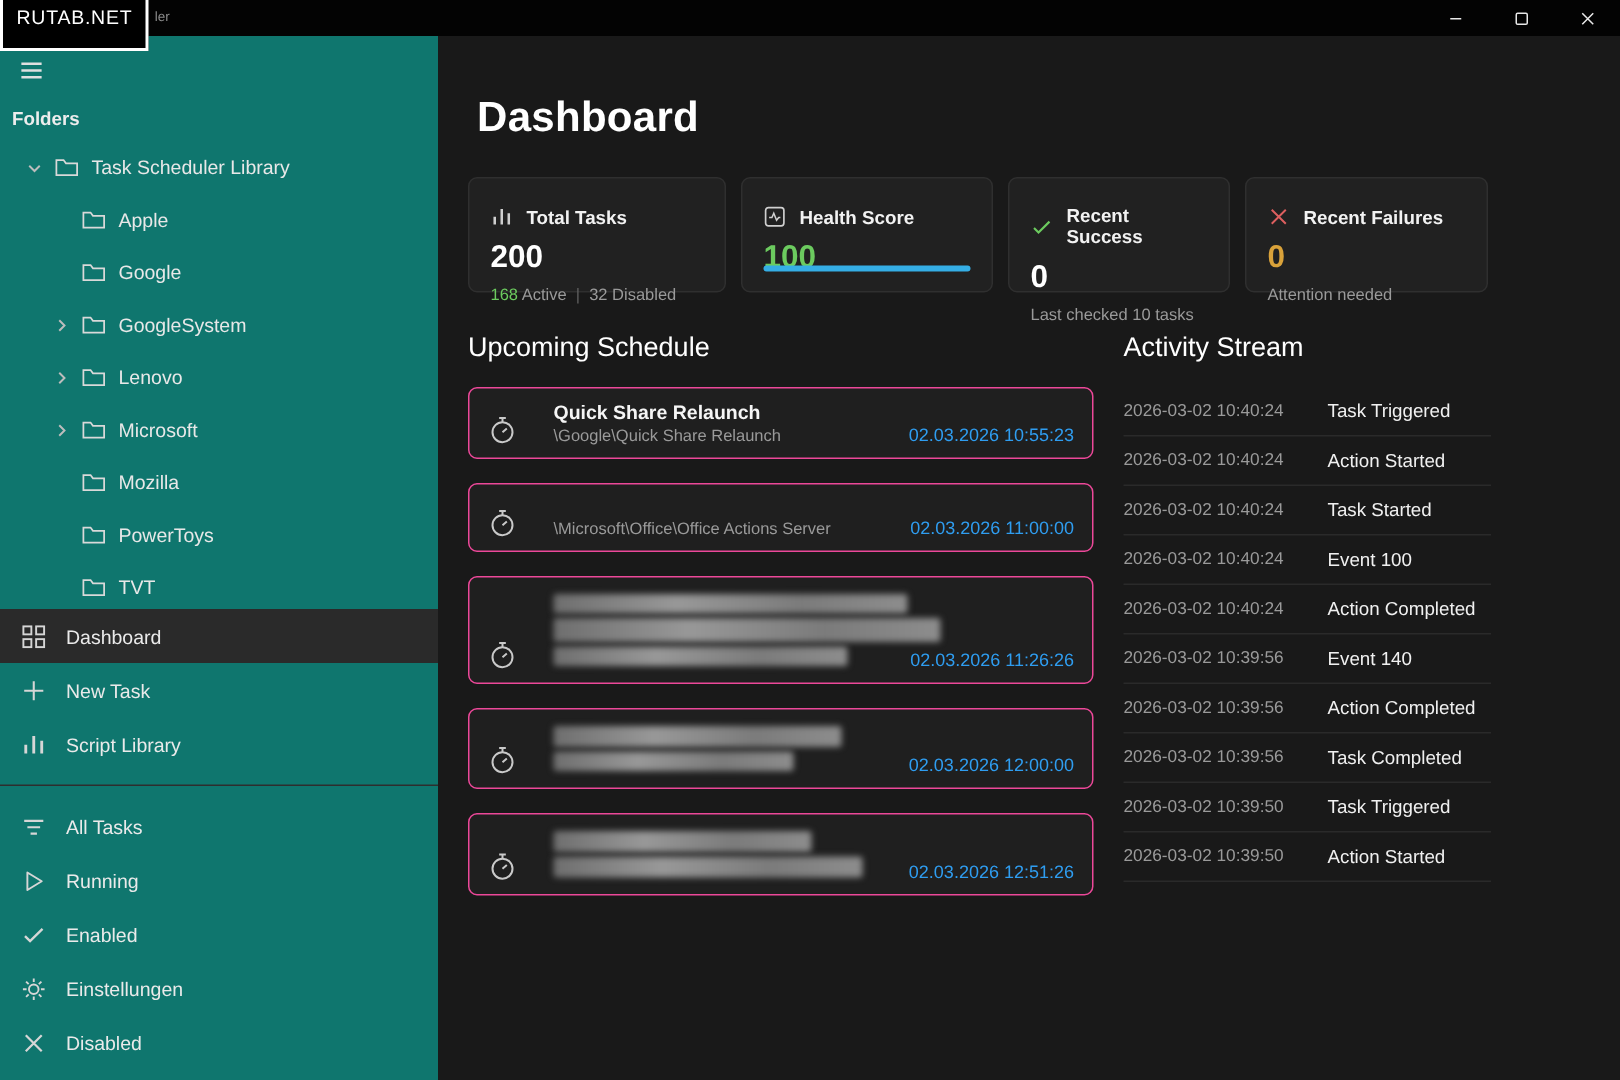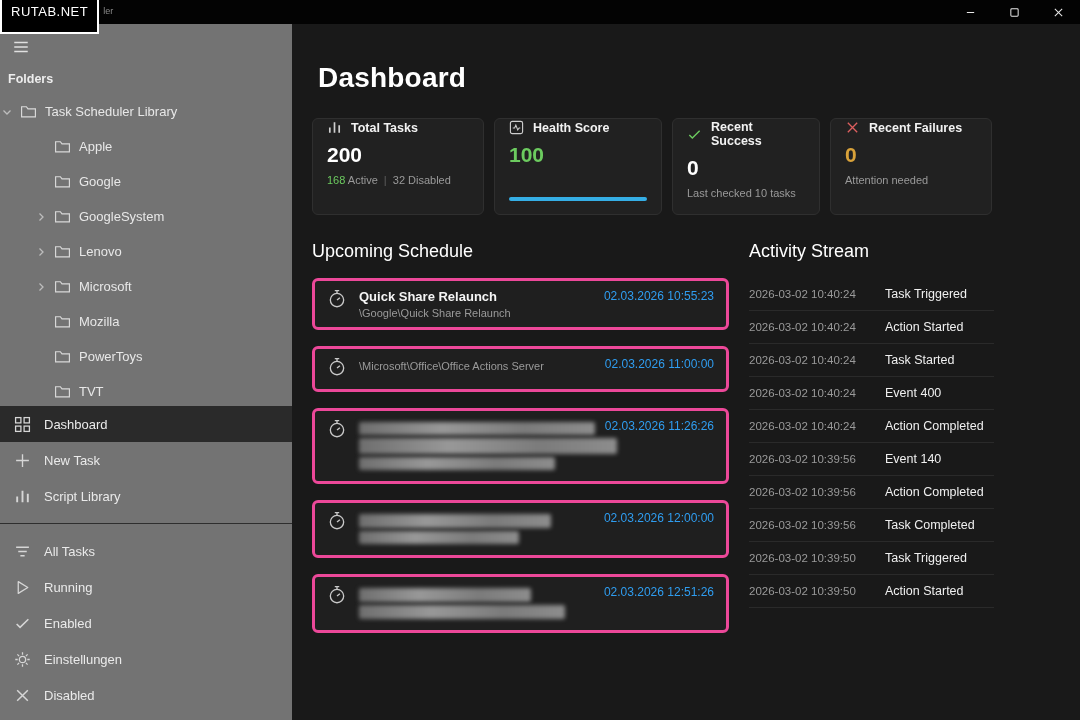--- a/index.html
+++ b/index.html
@@ -8,56 +8,56 @@
 
   
   .titlebar{position:absolute;top:0;left:0;width:1080px;height:24px;background:#030303;display:flex;align-items:center;z-index:20}
   .watermark{background:#000;border:2px solid #fff;color:#fff;font-weight:400;font-size:13px;letter-spacing:.5px;padding:12px 9px;line-height:16px}
   .title-partial{color:#8a8a8a;font-size:9px;margin-left:4px;align-self:flex-start;margin-top:6px}
   .win-controls{margin-left:auto;display:flex;height:100%}
   .win-btn{width:44px;height:24px;display:flex;align-items:center;justify-content:center;color:#e8e8e8}
   .win-btn svg{width:11px;height:11px}
 
   
-  .sidebar{position:absolute;top:24px;left:0;width:292px;height:696px;background:#737373;display:flex;flex-direction:column;overflow:hidden}
+  .sidebar{position:absolute;top:24px;left:0;width:292px;height:696px;background:#0f766e;display:flex;flex-direction:column;overflow:hidden}
   .hamburger{margin:14px 0 0 12px;width:18px;height:18px;color:#e0e0e0}
   .folders-label{margin:16px 0 4px 8px;font-size:12.5px;font-weight:700;color:#ededed}
   .tree{height:312px;overflow:hidden;margin-top:4px}
   .tree-row{display:flex;align-items:center;height:35px;font-size:13px;color:#e8e8e8;cursor:default}
-  .tree-row.root{}
+  .tree-row.root{padding-left:16px}
   .tree-row.child{padding-left:34px}
   .chev{width:14px;height:14px;color:#bdbdbd;flex:0 0 14px;display:flex;align-items:center;justify-content:center}
   .chev-spacer{flex:0 0 14px}
   .tree-folder{width:17px;height:17px;color:#d9d9d9;margin:0 8px 0 6px;flex:0 0 17px}
   .nav-row{display:flex;align-items:center;height:36px;font-size:13px;color:#eaeaea;padding-left:14px}
   .nav-row.selected{background:#2a2a2a}
   .nav-ic{width:17px;height:17px;color:#d6d6d6;margin-right:13px;flex:0 0 17px}
   .side-divider{height:1px;background:#2e2e2e;margin:9px 0}
 
   
   .main{position:absolute;top:24px;left:292px;width:788px;height:696px;background:#191919;padding:38px 26px 0 20px;overflow:hidden}
   .page-title{font-size:28px;font-weight:700;margin-left:6px;letter-spacing:.2px}
   .stats{display:flex;gap:10px;margin-top:24px}
-  .stat-card{background:#212121;border:1px solid #2f2f2f;border-radius:6px;padding:1px 14px;height:97px;position:relative}
+  .stat-card{background:#212121;border:1px solid #2f2f2f;border-radius:6px;padding:18px 14px;height:77px;position:relative}
   .stat-card.c1{width:172px}.stat-card.c2{width:168px}.stat-card.c3{width:148px}.stat-card.c4{width:162px}
   .stat-head{display:flex;align-items:center;gap:9px;font-size:12.5px;font-weight:700;color:#f2f2f2}
   .stat-ic{width:15px;height:15px;color:#cfcfcf;flex:0 0 15px}
   .stat-ic.green{color:#6ccb5f}.stat-ic.red{color:#dd5f5f}
   .stat-value{font-size:21px;font-weight:700;margin-top:8px}
   .stat-value.green{color:#6ccb5f}.stat-value.orange{color:#d9a23a}
   .stat-sub{font-size:11px;color:#9a9a9a;margin-top:7px;white-space:nowrap}
   .stat-sub .green{color:#6ccb5f}
   .hbar{position:absolute;left:14px;right:14px;bottom:13px;height:4px;border-radius:2px;background:#35aee5}
 
   .columns{display:flex;gap:20px;margin-top:26px}
   .col-left{width:417px}
   .col-right{width:245px}
   .section-title{font-size:18px;font-weight:400;margin-bottom:16px}
 
-  .sched-card{background:#1f1f1f;border:3px solid #ec4899;border-radius:6px;padding:8px 12px;display:flex;align-items:flex-start;gap:12px;margin-bottom:16px;min-height:46px}
+  .sched-card{background:#1f1f1f;border:1px solid #ec4899;border-radius:6px;padding:8px 12px;display:flex;align-items:flex-end;gap:24px;margin-bottom:16px;min-height:46px}
   .sched-ic{width:20px;height:20px;color:#c9c9c9;flex:0 0 20px}
   .sched-info{flex:1;min-width:0}
   .sched-name{font-size:13px;font-weight:700;color:#f5f5f5}
   .sched-path{font-size:11px;color:#9a9a9a;margin-top:3px}
   .sched-time{font-size:12px;color:#2f9df0;white-space:nowrap;margin-left:8px}
   .rb{background:linear-gradient(90deg,#6e6e6e,#989898 35%,#7b7b7b 70%,#8d8d8d);filter:blur(2px);border-radius:2px;margin:3px 0}
 
   .activity-row{display:flex;align-items:center;height:33px;border-bottom:1px solid #2a2a2a}
   .act-time{width:136px;color:#9a9a9a;font-size:11.5px;flex:0 0 136px}
   .act-event{color:#f0f0f0;font-size:12.5px}
@@ -416,21 +416,21 @@
       <div class="activity-row">
         <span class="act-time">2026-03-02 10:40:24</span>
         <span class="act-event">Action Started</span>
       </div>
       <div class="activity-row">
         <span class="act-time">2026-03-02 10:40:24</span>
         <span class="act-event">Task Started</span>
       </div>
       <div class="activity-row">
         <span class="act-time">2026-03-02 10:40:24</span>
-        <span class="act-event">Event 400</span>
+        <span class="act-event">Event 100</span>
       </div>
       <div class="activity-row">
         <span class="act-time">2026-03-02 10:40:24</span>
         <span class="act-event">Action Completed</span>
       </div>
       <div class="activity-row">
         <span class="act-time">2026-03-02 10:39:56</span>
         <span class="act-event">Event 140</span>
       </div>
       <div class="activity-row">

